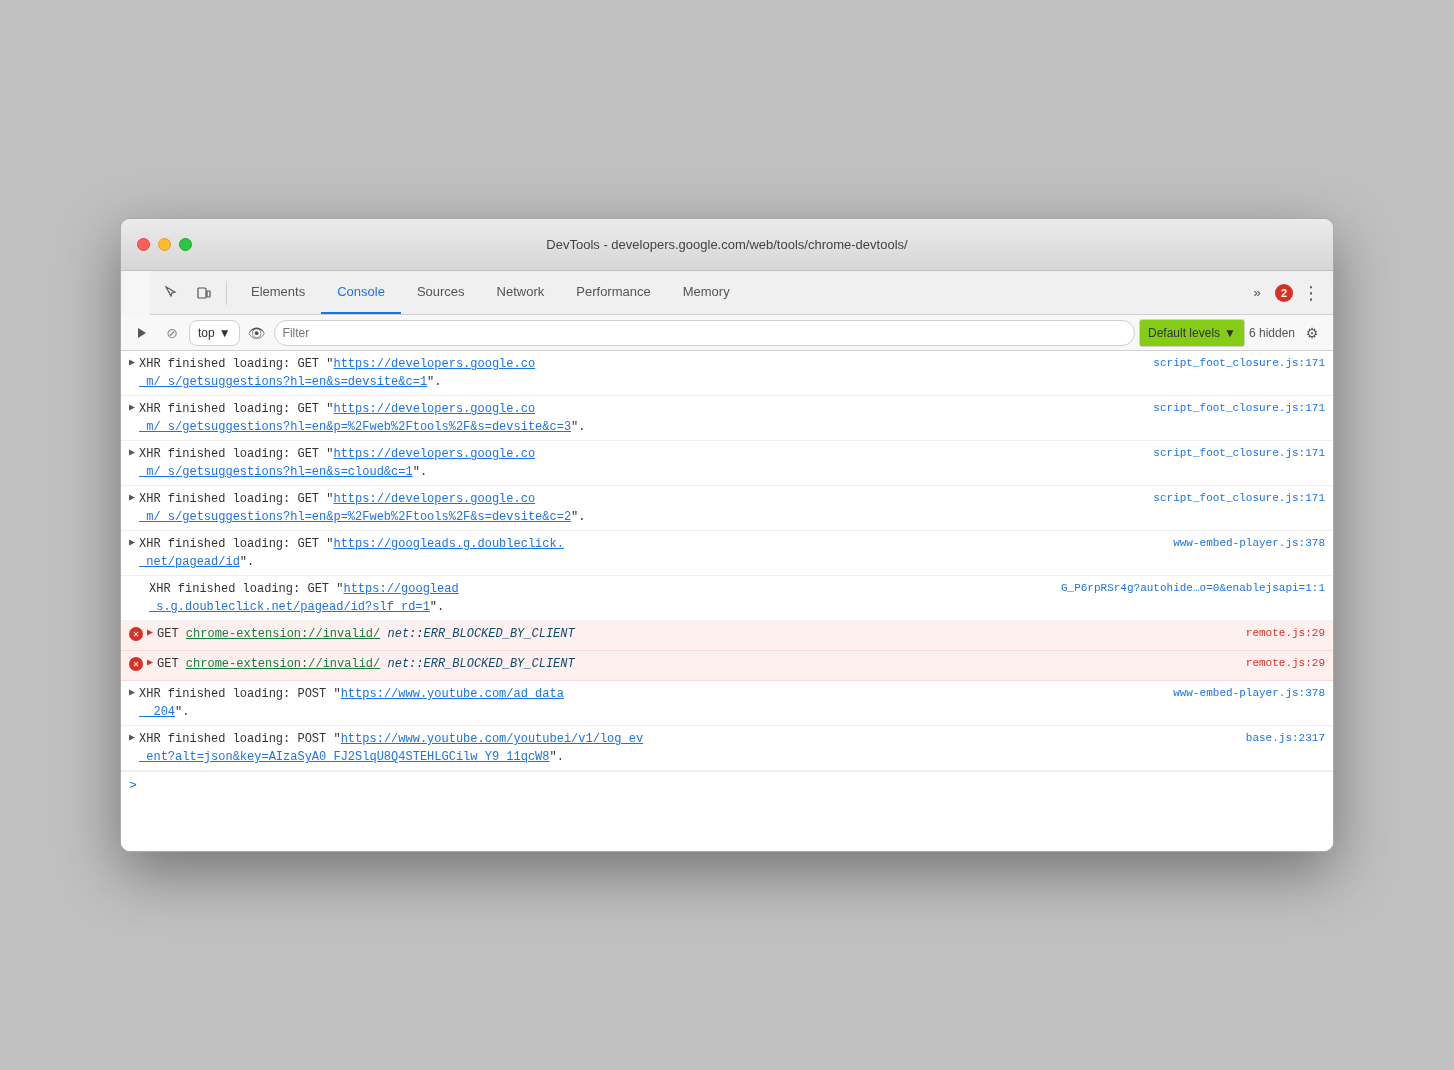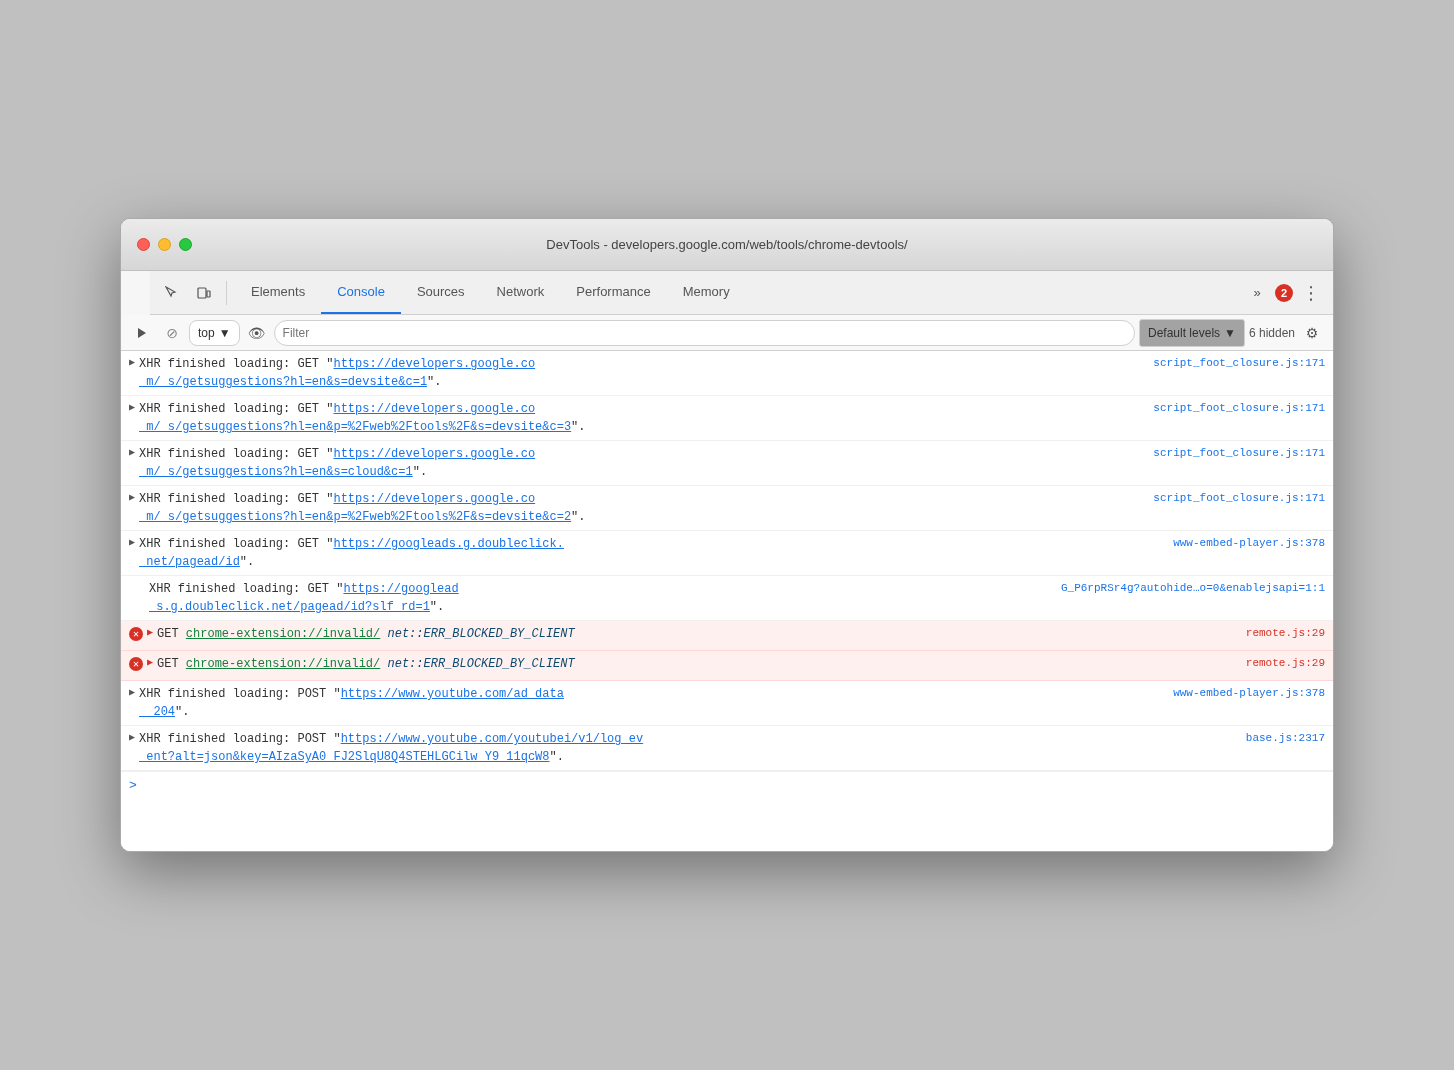--- a/index.html
+++ b/index.html
@@ -158,21 +158,21 @@
       border-radius: 13px;
       padding: 0 8px;
       font-size: 12px;
       color: #333;
       background: white;
       outline: none;
     }
     .levels-select {
       display: flex;
       align-items: center;
-      background: #a3a3a3;
+      background: #84cc16;
       border: 1px solid #d0d0d0;
       border-radius: 3px;
       padding: 13px 8px;
       font-size: 12px;
       color: #333;
       cursor: pointer;
       gap: 4px;
       height: 26px;
     }
     .hidden-count {

